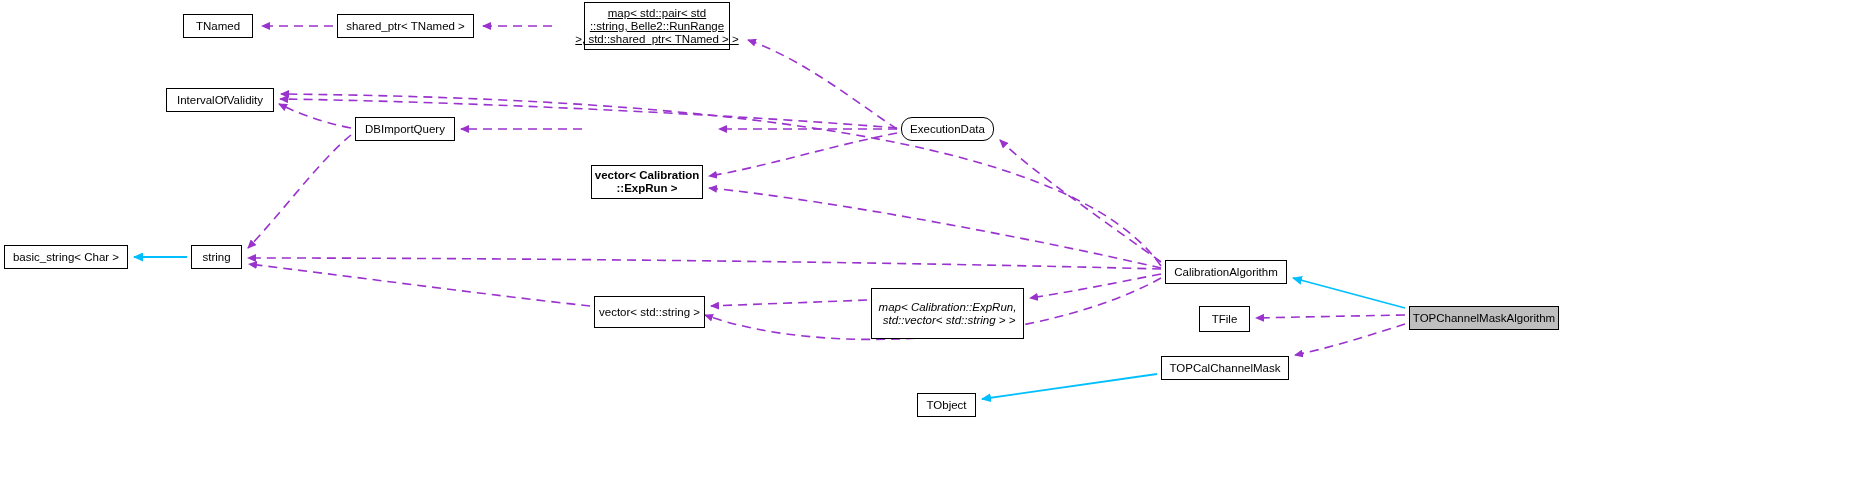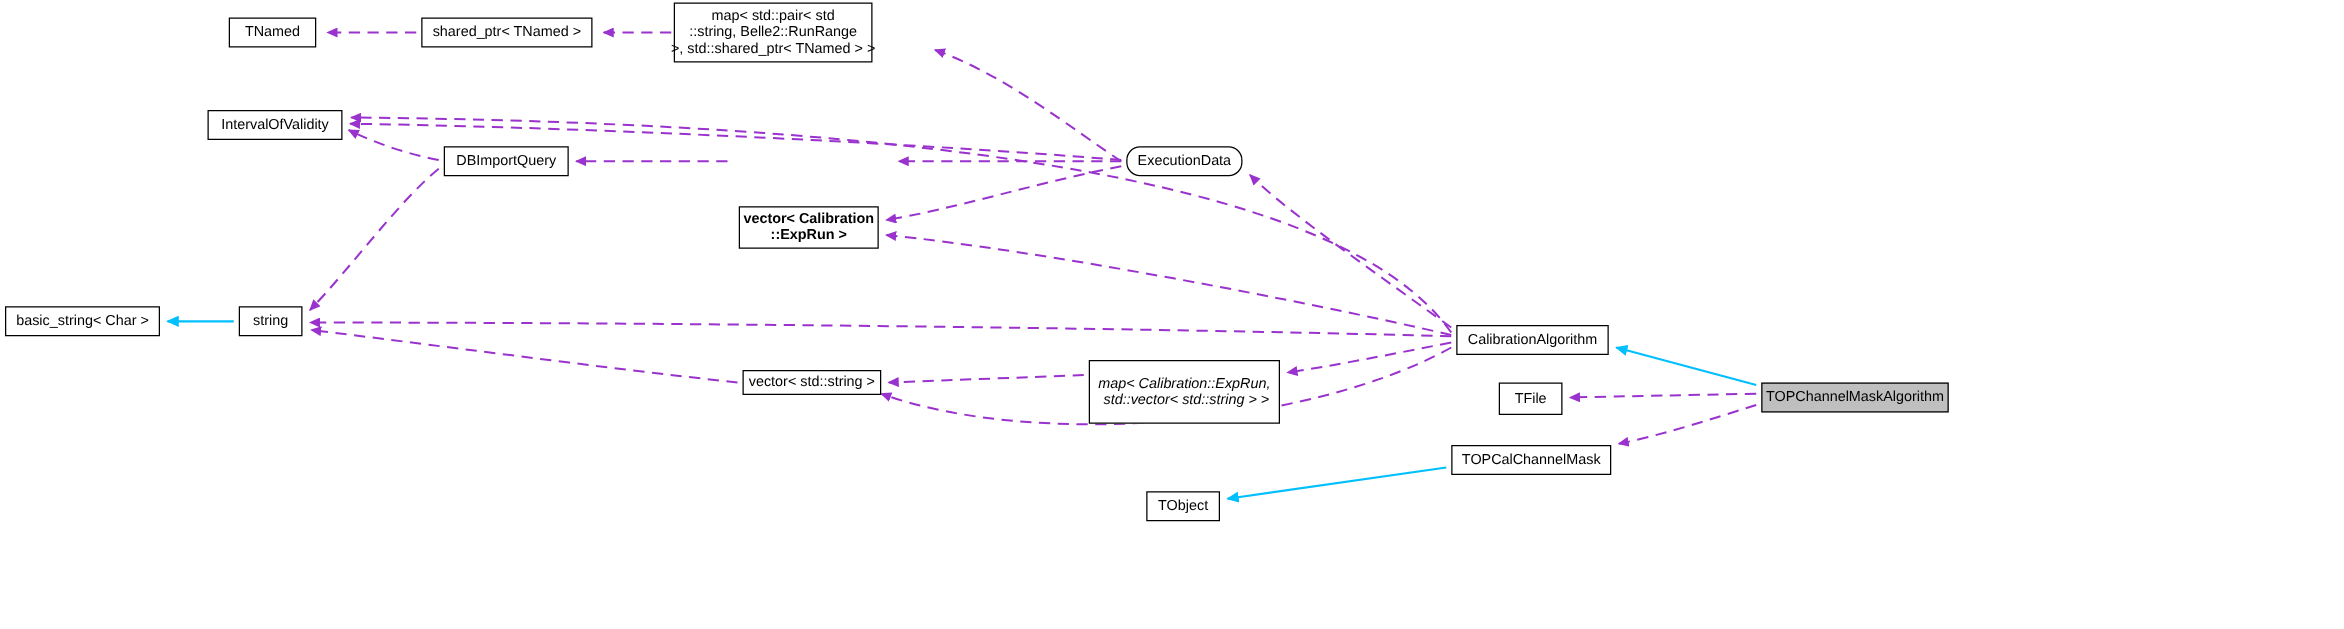--- a/index.html
+++ b/index.html
@@ -81,32 +81,32 @@
 
     <g stroke="#00bfff" stroke-width="1.8" fill="none">
       <path d="M1405,308 L1293,278" marker-end="url(#arrow-blue)"></path>
       <path d="M1157,374 L982,399" marker-end="url(#arrow-blue)"></path>
       <path d="M187,257 L134,257" marker-end="url(#arrow-blue)"></path>
     </g>
   </svg>
 
   <div class="node" style="left:183px;top:14px;width:70px;height:24px;">TNamed</div>
   <div class="node" style="left:337px;top:14px;width:137px;height:24px;">shared_ptr&lt; TNamed &gt;</div>
-  <div class="node" style="left:539px;top:2px;width:159px;height:48px;">map&lt; std::pair&lt; std
+  <div class="node" style="left:584px;top:2px;width:146px;height:48px;text-decoration:underline;">map&lt; std::pair&lt; std
 ::string, Belle2::RunRange
 &gt;, std::shared_ptr&lt; TNamed &gt; &gt;</div>
   <div class="node" style="left:166px;top:88px;width:108px;height:24px;">IntervalOfValidity</div>
   <div class="node" style="left:355px;top:117px;width:100px;height:24px;">DBImportQuery</div>
   <div class="node" style="left:901px;top:117px;width:93px;height:24px;border-radius:11px;">ExecutionData</div>
   <div class="node" style="left:591px;top:165px;width:112px;height:34px;font-weight:bold;">vector&lt; Calibration
 ::ExpRun &gt;</div>
   <div class="node" style="left:4px;top:245px;width:124px;height:24px;">basic_string&lt; Char &gt;</div>
   <div class="node" style="left:191px;top:245px;width:51px;height:24px;">string</div>
   <div class="node" style="left:1165px;top:260px;width:122px;height:24px;">CalibrationAlgorithm</div>
-  <div class="node" style="left:594px;top:296px;width:111px;height:20px;text-align:right;">vector&lt; std::string &gt;</div>
+  <div class="node" style="left:594px;top:296px;width:111px;height:32px;text-align:right;">vector&lt; std::string &gt;</div>
   <div class="node" style="left:871px;top:288px;width:153px;height:51px;font-style:italic;">map&lt; Calibration::ExpRun,
  std::vector&lt; std::string &gt; &gt;</div>
   <div class="node" style="left:1199px;top:306px;width:51px;height:26px;">TFile</div>
   <div class="node highlight" style="left:1409px;top:306px;width:150px;height:24px;">TOPChannelMaskAlgorithm</div>
   <div class="node" style="left:1161px;top:356px;width:128px;height:24px;">TOPCalChannelMask</div>
   <div class="node" style="left:917px;top:393px;width:59px;height:24px;">TObject</div>
 
 </div>
 
 </body></html>

